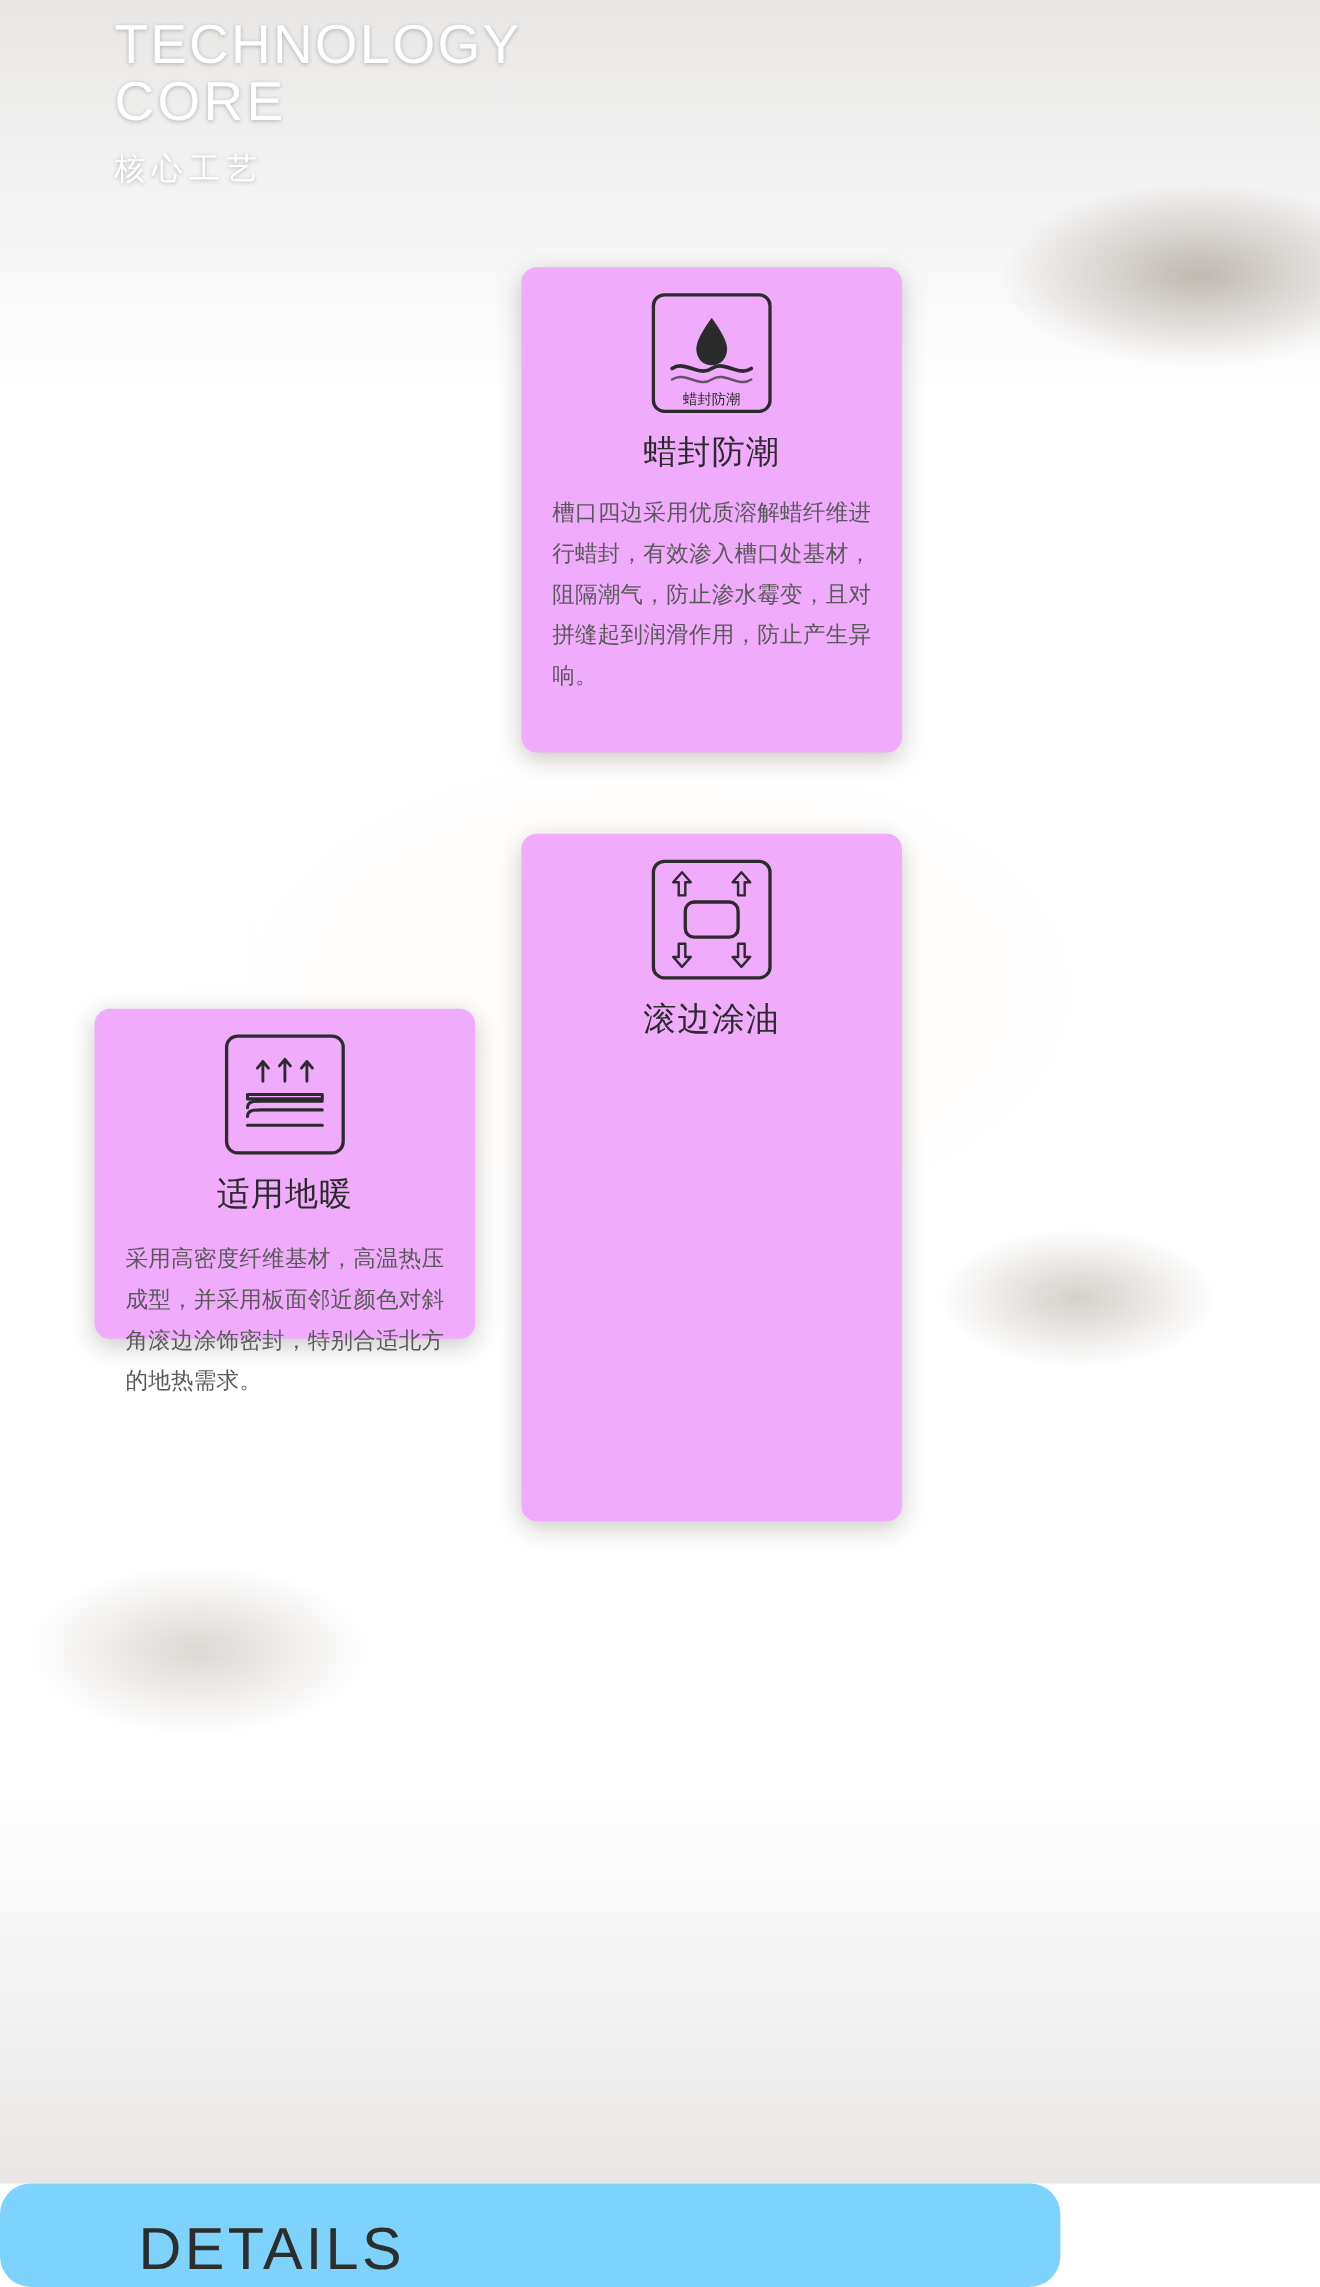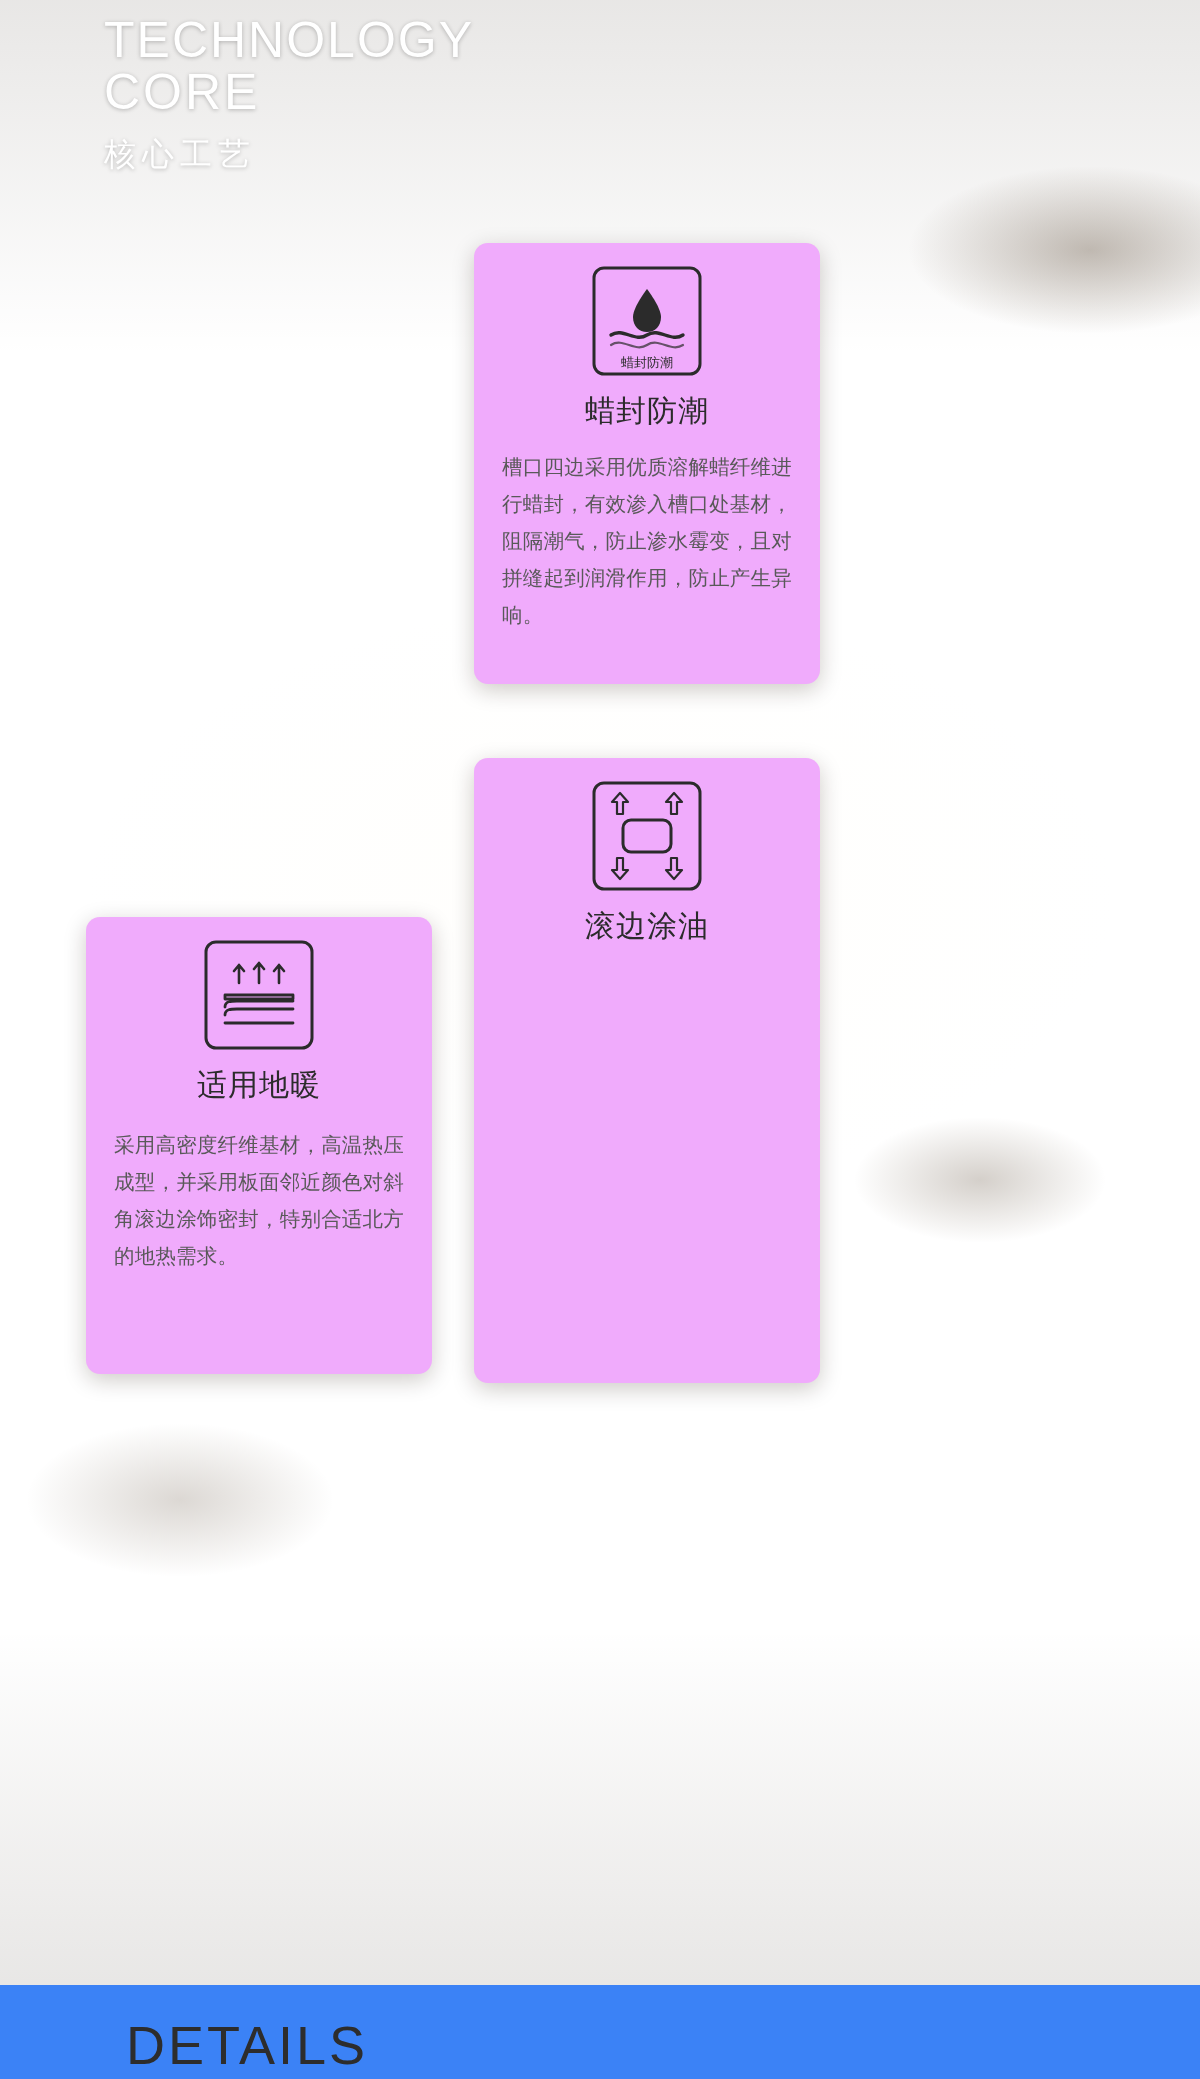--- a/index.html
+++ b/index.html
@@ -110,41 +110,41 @@
   .header .en-line {
     font-size: 50px;
     letter-spacing: 3px;
     font-weight: 300;
     line-height: 52px;
     text-shadow: 0 1px 4px rgba(0,0,0,0.25);
   }
   .header .en-line.l2 { letter-spacing: 2px; }
   .header .cn-line {
     margin-top: 14px;
-    font-size: 32px;
+    font-size: 28px;
     letter-spacing: 6px;
     font-weight: 300;
     line-height: 44px;
     text-shadow: 0 1px 4px rgba(0,0,0,0.25);
   }
 
   
   .card {
     position: absolute;
     background: #f0abfc;
     border-radius: 14px;
     box-shadow: 0 6px 22px rgba(30,18,6,0.22);
     z-index: 2;
     box-sizing: border-box;
     padding: 0 28px;
   }
   #card-sync  { left: 86px;  top: 243px;  width: 346px; height: 639px; }
   #card-wax   { left: 474px; top: 243px;  width: 346px; height: 441px; }
   #card-edge  { left: 474px; top: 758px;  width: 346px; height: 625px; }
-  #card-floor { left: 86px;  top: 917px;  width: 346px; height: 457px; }
+  #card-floor { left: 86px;  top: 917px;  width: 346px; height: 300px; }
 
   .card-icon {
     display: flex;
     justify-content: center;
     align-items: center;
     height: 128px;
     margin-top: 14px;
   }
   .card-title {
     text-align: center;
@@ -167,24 +167,25 @@
   
   #card-wax .card-body { margin-top: 16px; }
 
   .icon-svg { display: block; }
 
   
   .bottom {
     position: absolute;
     left: 0;
     top: 1985px;
-    width: 1200px;
+    width: 964px;
     height: 94px;
-    background: #3b82f6;
+    background: #7dd3fc;
     z-index: 4;
+    border-radius: 28px;
   }
   .bottom-title {
     position: absolute;
     left: 126px;
     top: 30px;
     font-size: 54px;
     font-weight: 300;
     letter-spacing: 3px;
     color: #2d2d2d;
     line-height: 60px;

